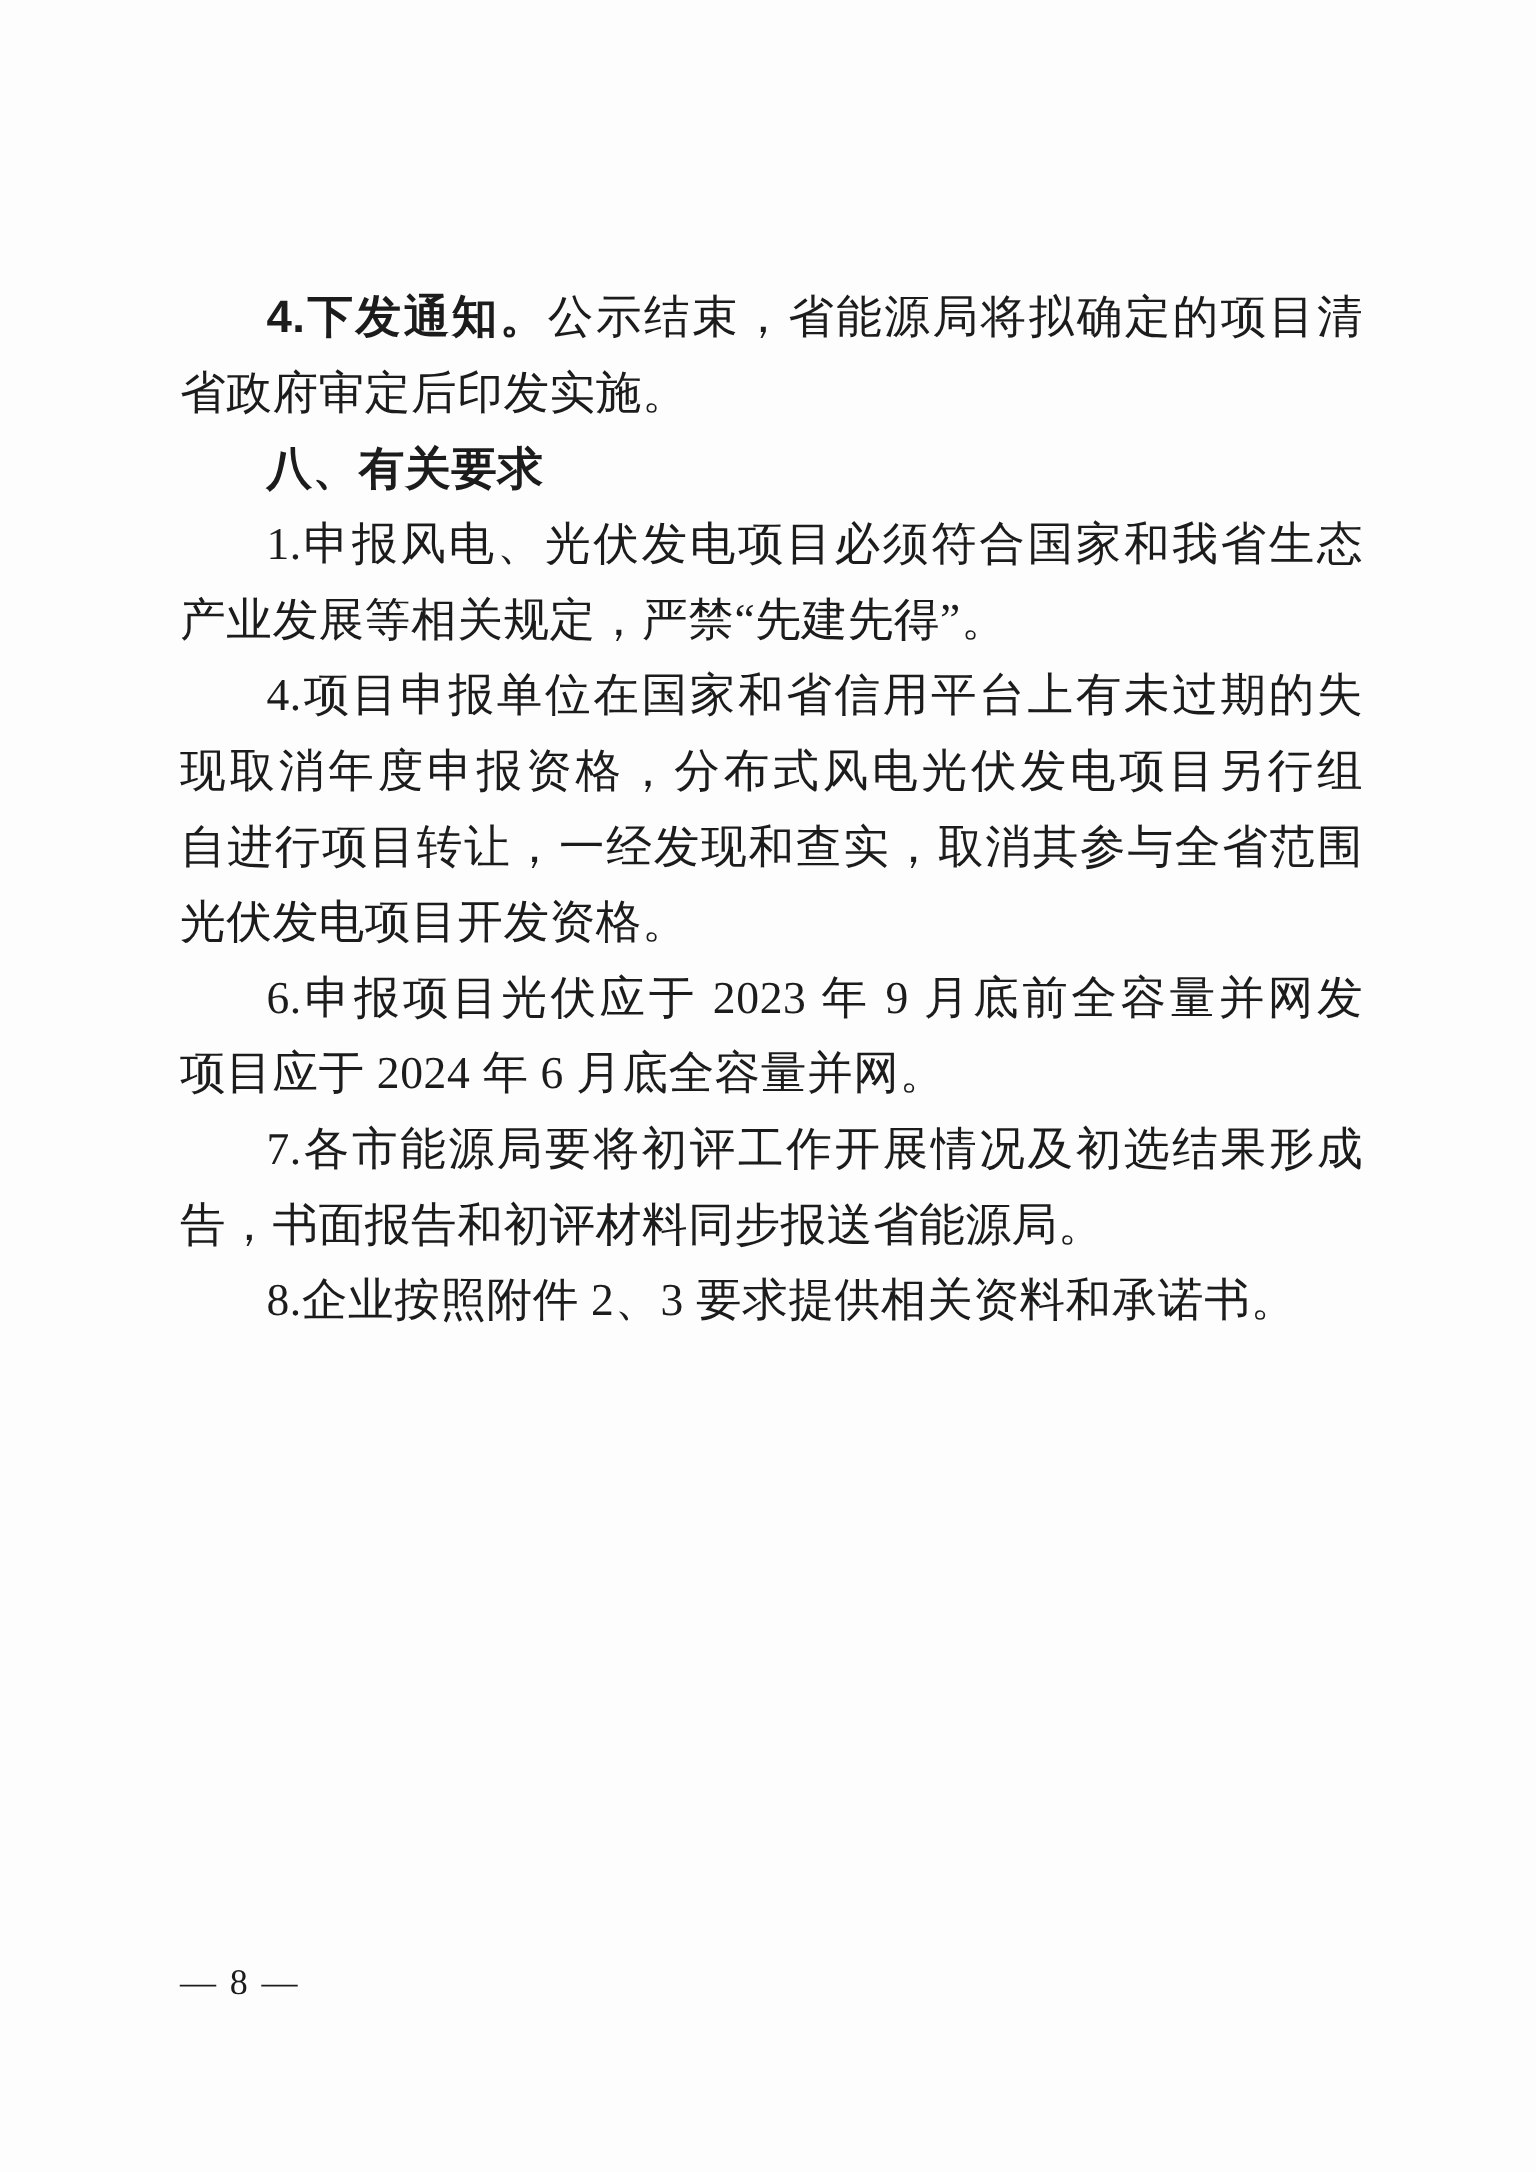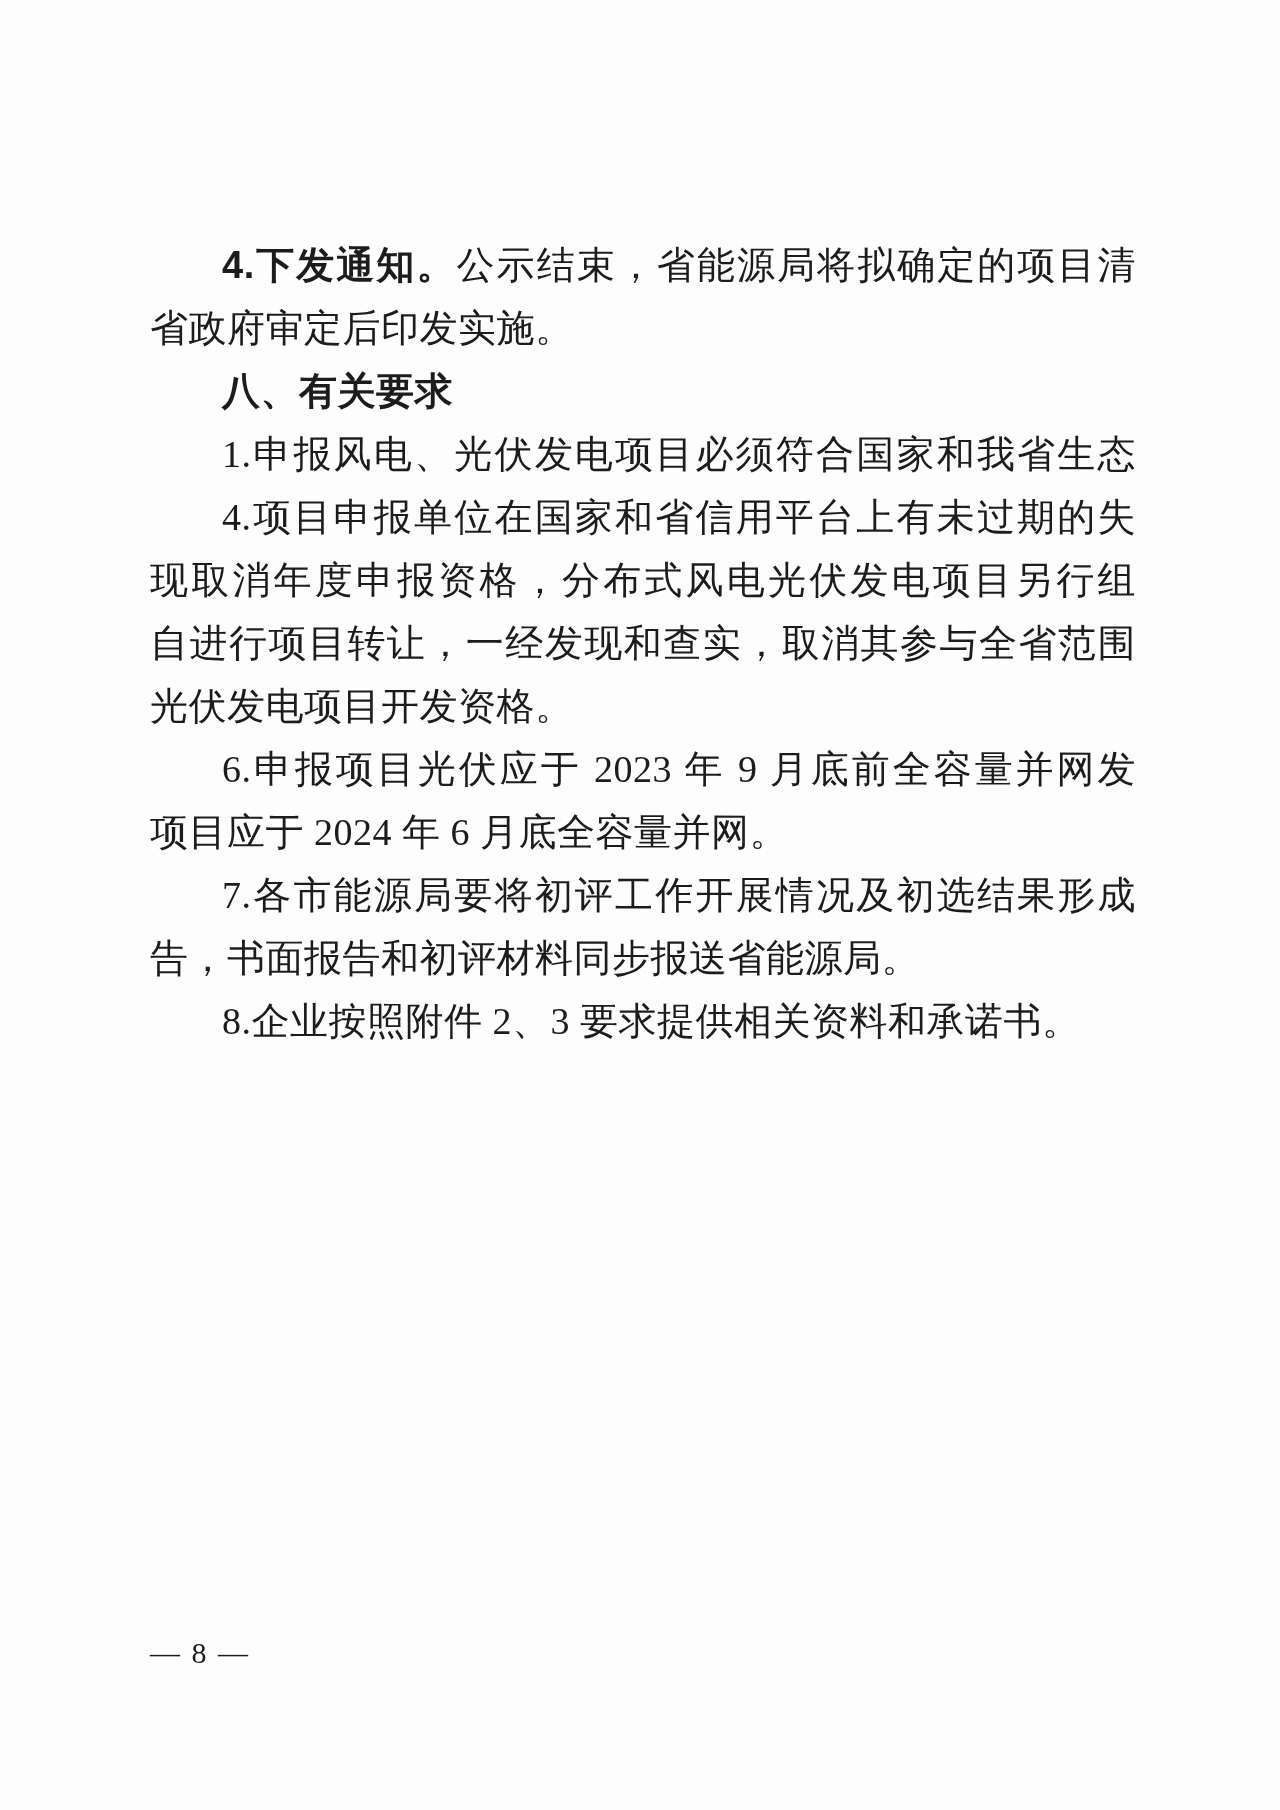--- a/index.html
+++ b/index.html
@@ -57,20 +57,21 @@
 </style>
 </head>
 <body>
 
 <div class="page">
   <main class="doc-body">
       <div class="line fill indent"><span class="run bold">4.下发通知。</span><span class="run">公示结束，省能源局将拟确定的项目清单报请</span></div>
       <div class="line"><span class="run">省政府审定后印发实施。</span></div>
       <div class="line indent"><span class="run bold">八、有关要求</span></div>
       <div class="line fill indent"><span class="run">1.申报风电、光伏发电项目必须符合国家和我省生态环保、</span></div>
+      <div class="line"><span class="run">产业发展等相关规定，严禁“先建先得”。</span></div>
       <div class="line fill indent"><span class="run">4.项目申报单位在国家和省信用平台上有未过期的失信记</span></div>
       <div class="line"><span class="run">现取消年度申报资格，分布式风电光伏发电项目另行组织。</span></div>
       <div class="line fill"><span class="run">自进行项目转让，一经发现和查实，取消其参与全省范围内风电、</span></div>
       <div class="line"><span class="run">光伏发电项目开发资格。</span></div>
       <div class="line fill indent"><span class="run">6.申报项目光伏应于 2023 年 9 月底前全容量并网发电；风电</span></div>
       <div class="line"><span class="run">项目应于 2024 年 6 月底全容量并网。</span></div>
       <div class="line fill indent"><span class="run">7.各市能源局要将初评工作开展情况及初选结果形成书面报</span></div>
       <div class="line"><span class="run">告，书面报告和初评材料同步报送省能源局。</span></div>
       <div class="line indent"><span class="run">8.企业按照附件 2、3 要求提供相关资料和承诺书。</span></div>
     </main>

